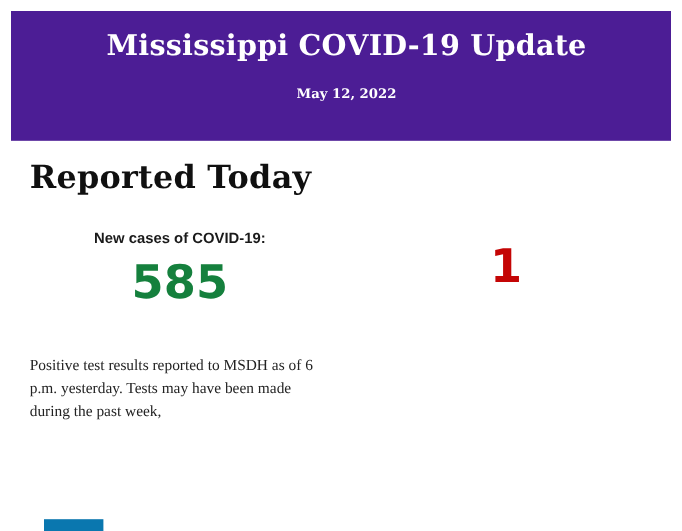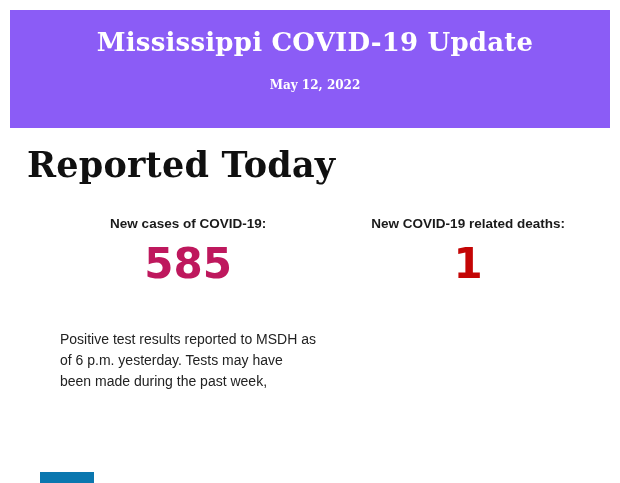--- a/index.html
+++ b/index.html
@@ -12,21 +12,21 @@
     position: relative;
   }
 
   
   .banner {
     position: absolute;
     left: 10px;
     top: 10px;
     width: 600px;
     height: 118px;
-    background: #8b5cf6;
+    background: #4c1d95;
     color: #ffffff;
     text-align: center;
     padding-left: 10px;
   }
   .banner .title {
     font-family: "DejaVu Serif", serif;
     font-weight: bold;
     font-size: 26px;
     padding-top: 17px;
     letter-spacing: 0.2px;
@@ -41,56 +41,57 @@
   
   .content {
     position: absolute;
     left: 27px;
     top: 128px;
     width: 566px;
   }
   .section-heading {
     font-family: "DejaVu Serif", serif;
     font-weight: bold;
-    font-size: 35px;
+    font-size: 29px;
     color: #101010;
     margin-top: 16px;
     letter-spacing: 0.2px;
   }
 
   .stats {
     display: flex;
     margin-top: 31px;
   }
-  .col-left  { width: 273px; margin-right: 27px; margin-left: 33px; }
+  .col-left  { width: 273px; margin-right: 27px; }
   .col-right { width: 266px; }
 
   .stat-label {
     font-size: 13.5px;
     font-weight: bold;
     color: #1a1a1a;
     text-align: center;
   }
   .stat-value {
     font-family: "DejaVu Sans", sans-serif;
     font-weight: bold;
     font-size: 42px;
     text-align: center;
     margin-top: 12px;
     line-height: 1;
   }
-  .value-cases  { color: #be185d; }
+  .value-cases  { color: #15803d; }
   .value-deaths { color: #c40505; }
 
   .stat-desc {
     font-size: 14px;
     line-height: 21px;
     color: #222222;
     text-align: left;
     margin-top: 44px;
+    font-family: Liberation Serif, serif;
   }
 
   
   .next-section-partial {
     position: absolute;
     left: 40px;
     top: 472px;
     width: 54px;
     height: 11px;
     background: #0a77af;
@@ -107,19 +108,18 @@
 <div class="content">
   <div class="section-heading">Reported Today</div>
 
   <div class="stats">
     <div class="col-left">
       <div class="stat-label">New cases of COVID-19:</div>
       <div class="stat-value value-cases">585</div>
       <div class="stat-desc">Positive test results reported to MSDH as of 6 p.m. yesterday. Tests may have been made during the past week,</div>
     </div>
     <div class="col-right">
-      <div class="stat-label">New COVID-19 related deaths:</div>
       <div class="stat-value value-deaths">1</div>
     </div>
   </div>
 </div>
 
 <div class="next-section-partial"></div>
 
 </body></html>

